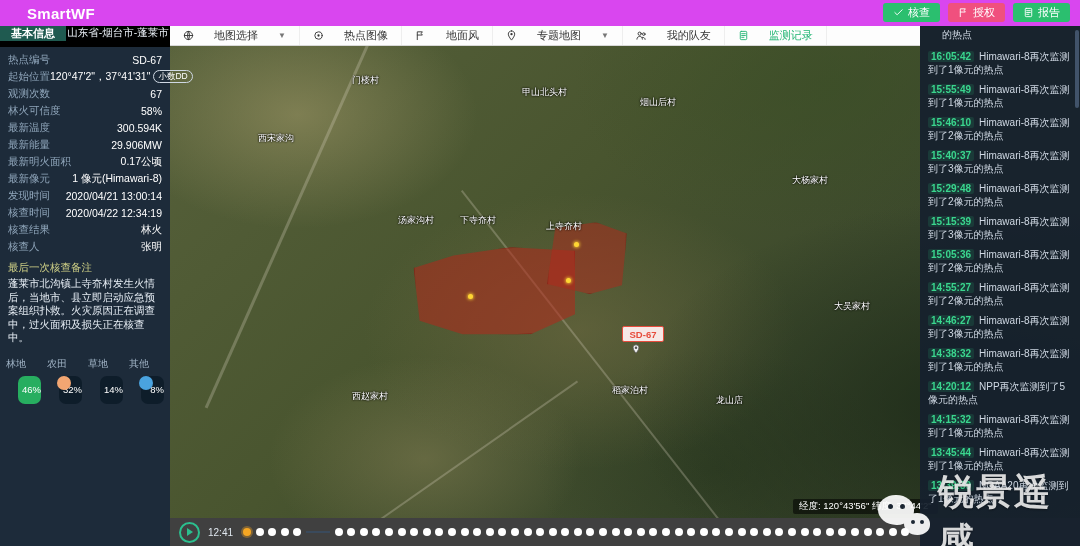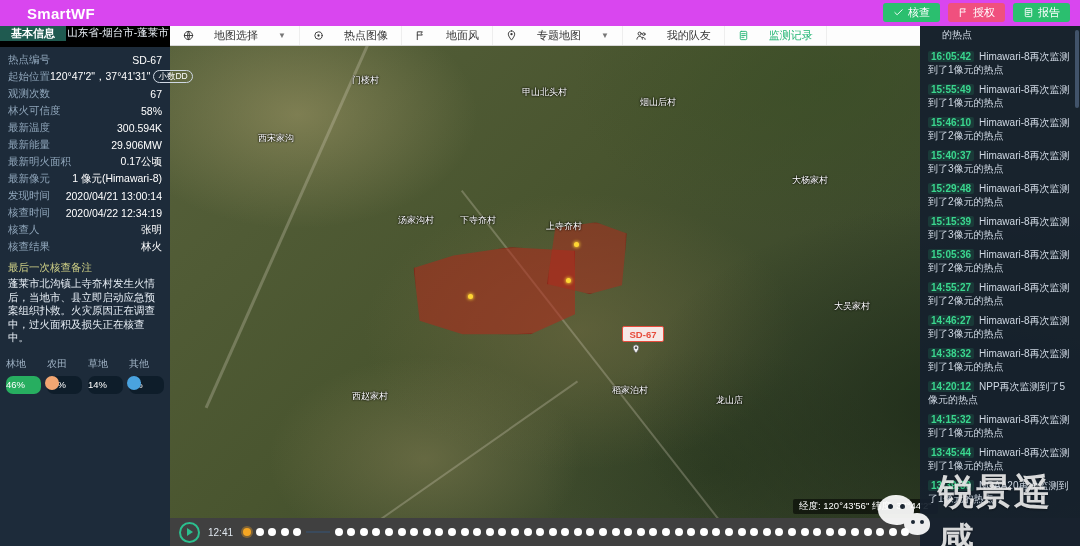--- a/index.html
+++ b/index.html
@@ -23,21 +23,21 @@
   #fields{padding:4px 8px 0 8px;}
   .frow{display:flex;align-items:center;justify-content:space-between;height:17px;}
   .flabel{color:#8fa5ba;font-size:10.5px;white-space:nowrap;}
   .fval{color:#fff;font-size:10.5px;text-align:right;white-space:nowrap;display:flex;align-items:center;gap:3px;}
   .fbadge{border:1px solid #cfd8e3;border-radius:8px;font-size:8.5px;padding:0 4px;line-height:11px;color:#fff;cursor:pointer;}
   #remark-title{color:#cfd086;font-size:10.5px;margin:6px 8px 2px 8px;}
   #remark{color:#e6edf4;font-size:10.5px;line-height:13.5px;margin:0 8px;}
   #lc{display:flex;margin:12px 6px 0 6px;gap:6px;}
   .lc{width:36px;}
   .lclabel{color:#9fb2c4;font-size:10px;margin-bottom:5px;}
-  .lcpill{position:relative;height:18px;background:#0e1d2a;border-radius:7px;display:flex;align-items:center;justify-content:flex-start;font-size:9.5px;color:#fff;}
+  .lcpill{position:relative;height:28px;background:#0e1d2a;border-radius:7px;display:flex;align-items:center;justify-content:flex-end;font-size:9.5px;color:#fff;margin-left:12px;}
   .lcpill.solid{background:#27ae60;}
   .lcdot{position:absolute;left:-2px;top:0;width:14px;height:14px;border-radius:50%;}
 
   
   #map{position:absolute;left:170px;top:26px;width:910px;height:492px;overflow:hidden;
     background-color:#49552f;
     background-image:
       radial-gradient(ellipse 300px 190px at 14% 18%, rgba(170,160,110,.50), transparent 60%),
       radial-gradient(ellipse 420px 250px at 72% 12%, rgba(58,78,38,.65), transparent 60%),
       radial-gradient(ellipse 520px 320px at 88% 78%, rgba(28,42,24,.85), transparent 65%),
@@ -337,29 +337,29 @@
             <span>2020/04/21 13:00:14</span>
           </span>
         </div>
         <div class="frow">
           <span class="flabel">核查时间</span>
           <span class="fval">
             <span>2020/04/22 12:34:19</span>
           </span>
         </div>
         <div class="frow">
+          <span class="flabel">核查结果</span>
+          <span class="fval">
+            <span>林火</span>
+          </span>
+        </div>
+        <div class="frow">
           <span class="flabel">核查人</span>
           <span class="fval">
             <span>张明</span>
-          </span>
-        </div>
-        <div class="frow">
-          <span class="flabel">核查结果</span>
-          <span class="fval">
-            <span>林火</span>
           </span>
         </div>
       </div>
     <div id="remark-title">最后一次核查备注</div>
     <div id="remark">蓬莱市北沟镇上寺夼村发生火情后，当地市、县立即启动应急预案组织扑救。火灾原因正在调查中，过火面积及损失正在核查中。</div>
     <div id="lc">
         <div class="lc">
           <div class="lclabel">林地</div>
           <div class="lcpill solid">
             <span>46%</span>

